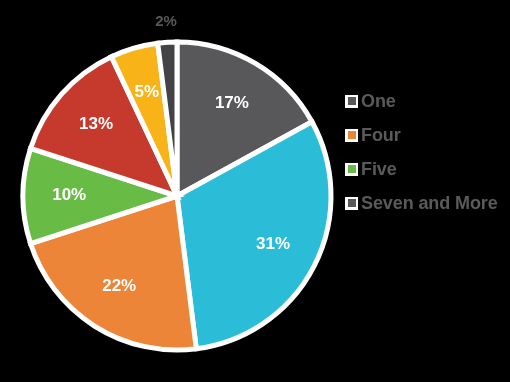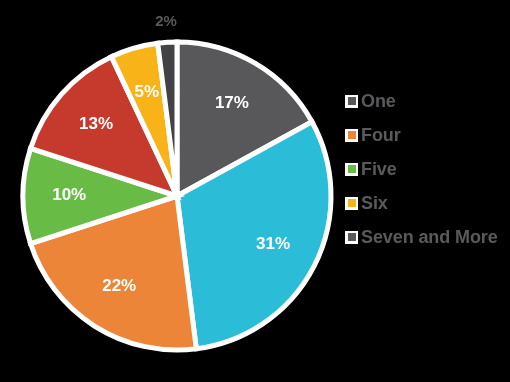--- a/index.html
+++ b/index.html
@@ -128,25 +128,19 @@
         <span class="legend-label">Four</span>
       </div>
       <div class="legend-item">
         <span class="legend-swatch-box">
           <span class="legend-swatch" style="background: rgb(104, 188, 70);"></span>
         </span>
         <span class="legend-label">Five</span>
       </div>
       <div class="legend-item">
         <span class="legend-swatch-box">
-          <span class="legend-swatch" style="background: rgb(248, 179, 25);"></span>
-        </span>
-        <span class="legend-label">Six</span>
-      </div>
-      <div class="legend-item">
-        <span class="legend-swatch-box">
           <span class="legend-swatch" style="background: rgb(88, 88, 91);"></span>
         </span>
         <span class="legend-label">Seven and More</span>
       </div>
     </div>
 
 </div>
 
 </body></html>

